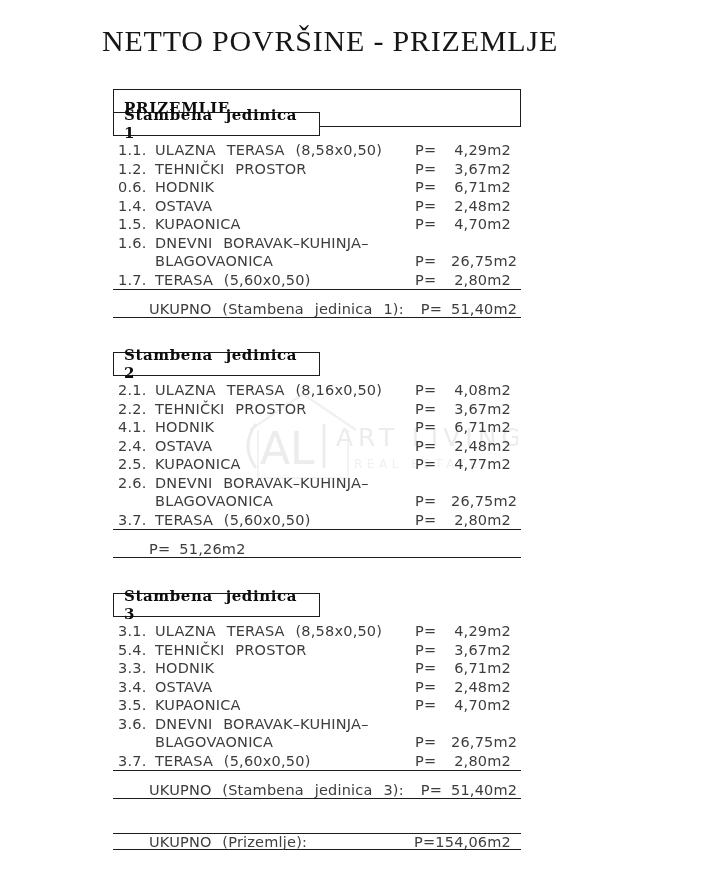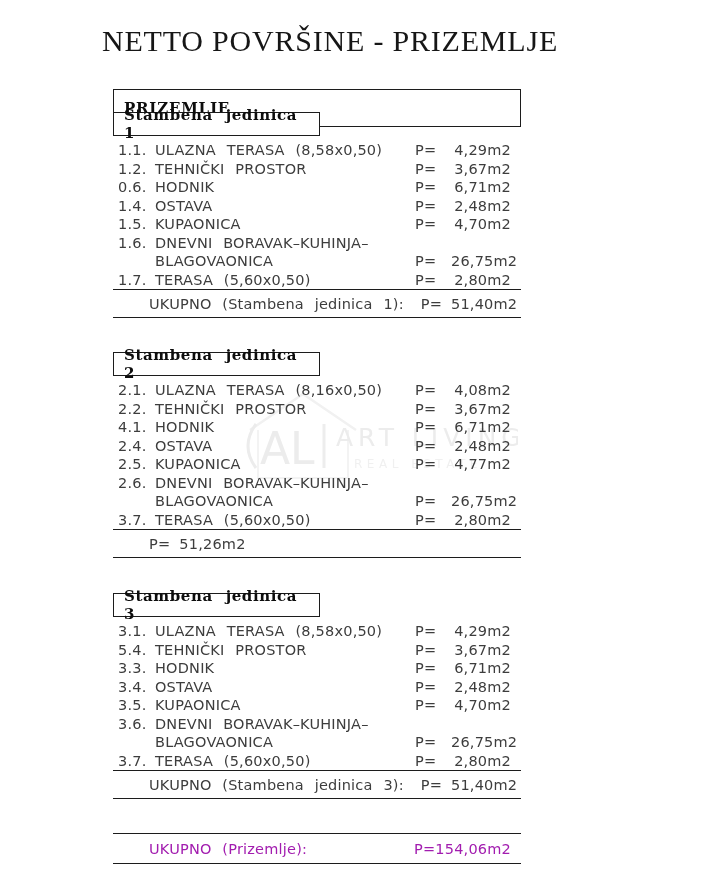--- a/index.html
+++ b/index.html
@@ -85,43 +85,43 @@
   .c-name { width: 260px; flex: none; white-space: nowrap; }
   .c-p    { width: 36px;  flex: none; }
   .c-val  { width: 60px;  flex: none; text-align: right; margin-right: 10px; }
 
   .total-band {
     position: absolute;
     left: 0; top: 177px; width: 408px; height: 29px;
     border-top: 1.6px solid #1c1c1c;
     border-bottom: 1.6px solid #1c1c1c;
     box-sizing: border-box;
-    display: flex; align-items: center; justify-content: space-between;
+    display: flex; align-items: flex-end; justify-content: space-between;
     padding-left: 36px; padding-right: 10px;
     font-size: 14.5px;
     letter-spacing: 0.2px;
     word-spacing: 6px;
     color: #3d3d3d;
   }
   .band-right { display: flex; }
   .band-right .c-p  { width: auto; margin-right: 9px; }
   .band-right .c-val{ width: 60px; margin-right: 0; }
 
   .grand-band {
     position: absolute;
-    left: 113px; top: 833px; width: 408px; height: 31px;
+    left: 113px; top: 833px; width: 408px; height: 17px;
     border-top: 1.6px solid #1c1c1c;
     border-bottom: 1.6px solid #1c1c1c;
     box-sizing: border-box;
     display: flex; align-items: center; justify-content: space-between;
     padding-left: 36px; padding-right: 10px;
     font-size: 14.5px;
     letter-spacing: 0.2px;
     word-spacing: 6px;
-    color: #a21caf;
+    color: #404040;
   }
 </style>
 </head>
 <body>
 
 <svg class="watermark" viewBox="0 0 290 100">
   <g>
     <path d="M 22 44 L 75 8 L 128 44" fill="none" stroke="#f1f1f1" stroke-width="2.5"></path>
     <path d="M 30 44 L 30 92 L 120 92 L 120 44" fill="none" stroke="#f3f3f3" stroke-width="2"></path>
   </g>

